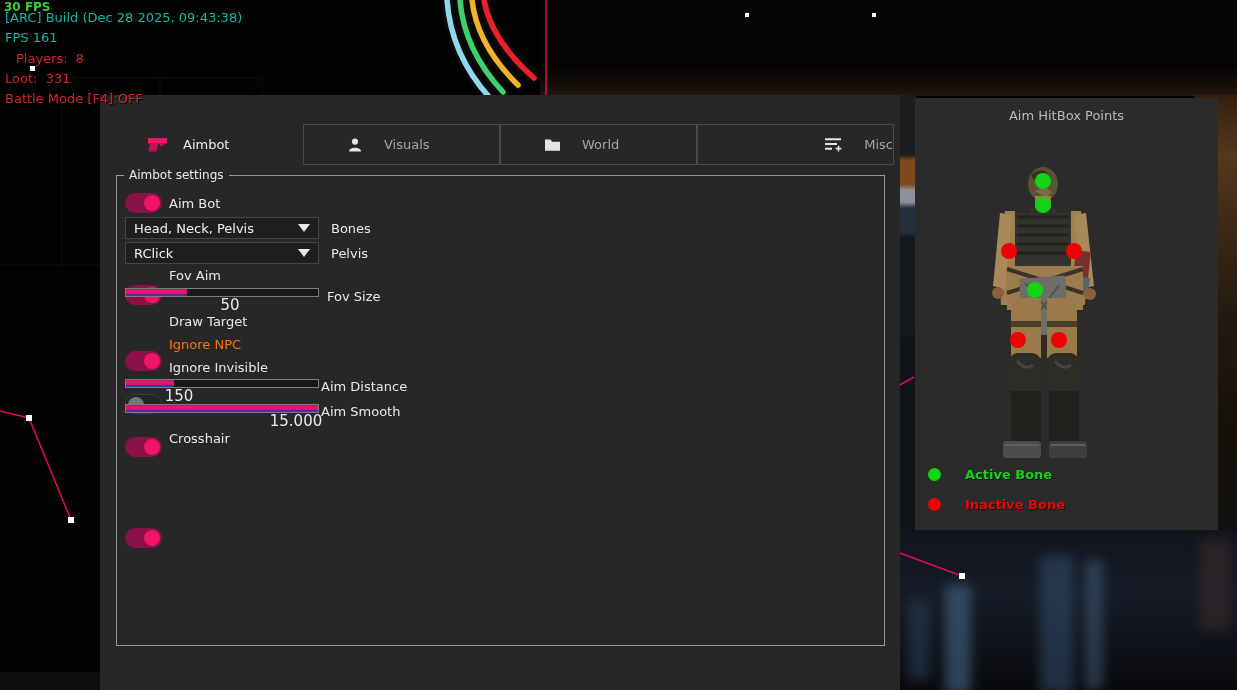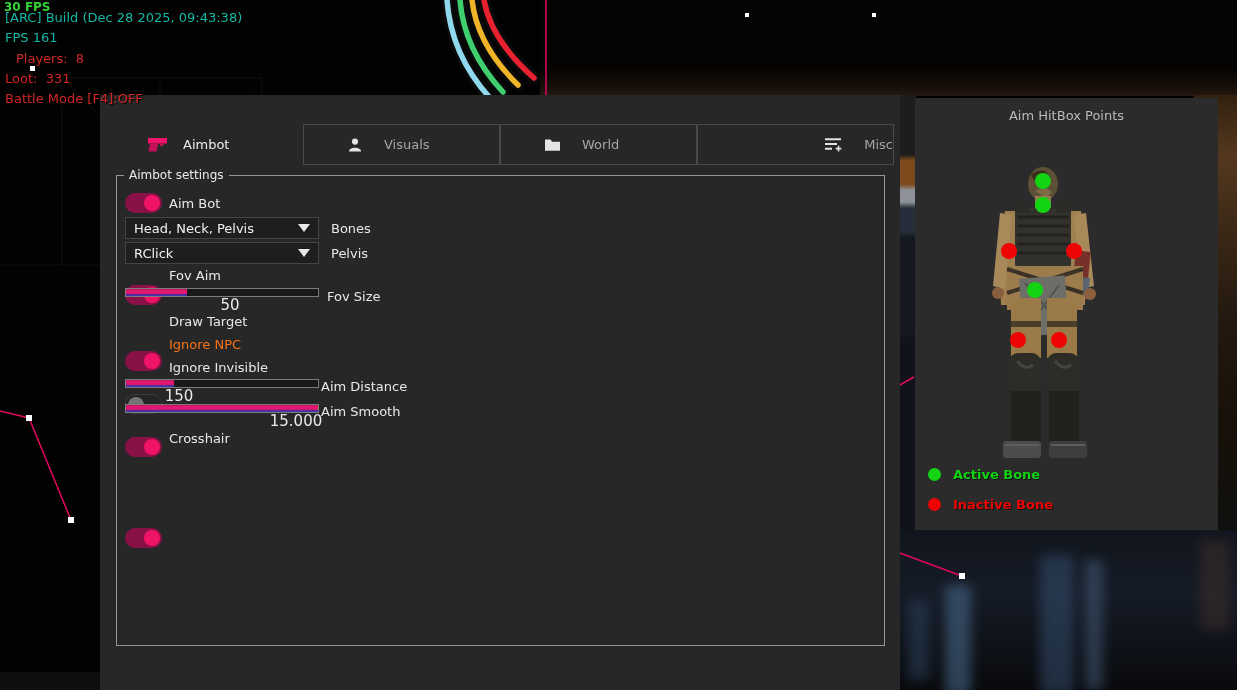--- a/index.html
+++ b/index.html
@@ -81,21 +81,21 @@
 
   .slider { position:absolute; width:194px; height:9px; background:#191919; border:1px solid #7c7c7c; cursor:pointer; }
   .slider .fill { height:100%; background:linear-gradient(180deg,#c01663 0 18%,#e8187440 0,#e01870 18% 62%,#8a1a78 74%,#3b36b0 82% 100%); }
   .slide-val { position:absolute; font-size:15px; color:#eaeaea; text-align:center; width:66px; }
 
   
   #hitbox { left:915px; top:98px; width:303px; height:432px; background:#2b2b2b; z-index:5; }
   .hb-title { position:absolute; top:10px; width:100%; text-align:center; font-size:13px; color:#b9b9b9; }
   #bone-layer { position:absolute; left:0; top:0; width:100%; height:100%; }
   .bone-dot { position:absolute; width:16px; height:16px; border-radius:50%; transform:translate(-8px,-8px); }
-  .legend-row { position:absolute; display:flex; align-items:center; gap:12px; }
+  .legend-row { position:absolute; display:flex; align-items:center; gap:24px; }
   .legend-dot { width:13px; height:13px; border-radius:50%; }
   .legend-lbl { font-size:13px; font-weight:600; text-shadow:1px 1px 0 #101010; }
 </style>
 </head>
 <body>
 
 <div id="stage">
 
   <div class="abs bg-right-top"></div>
   <div class="abs bg-gap-strip"></div>

